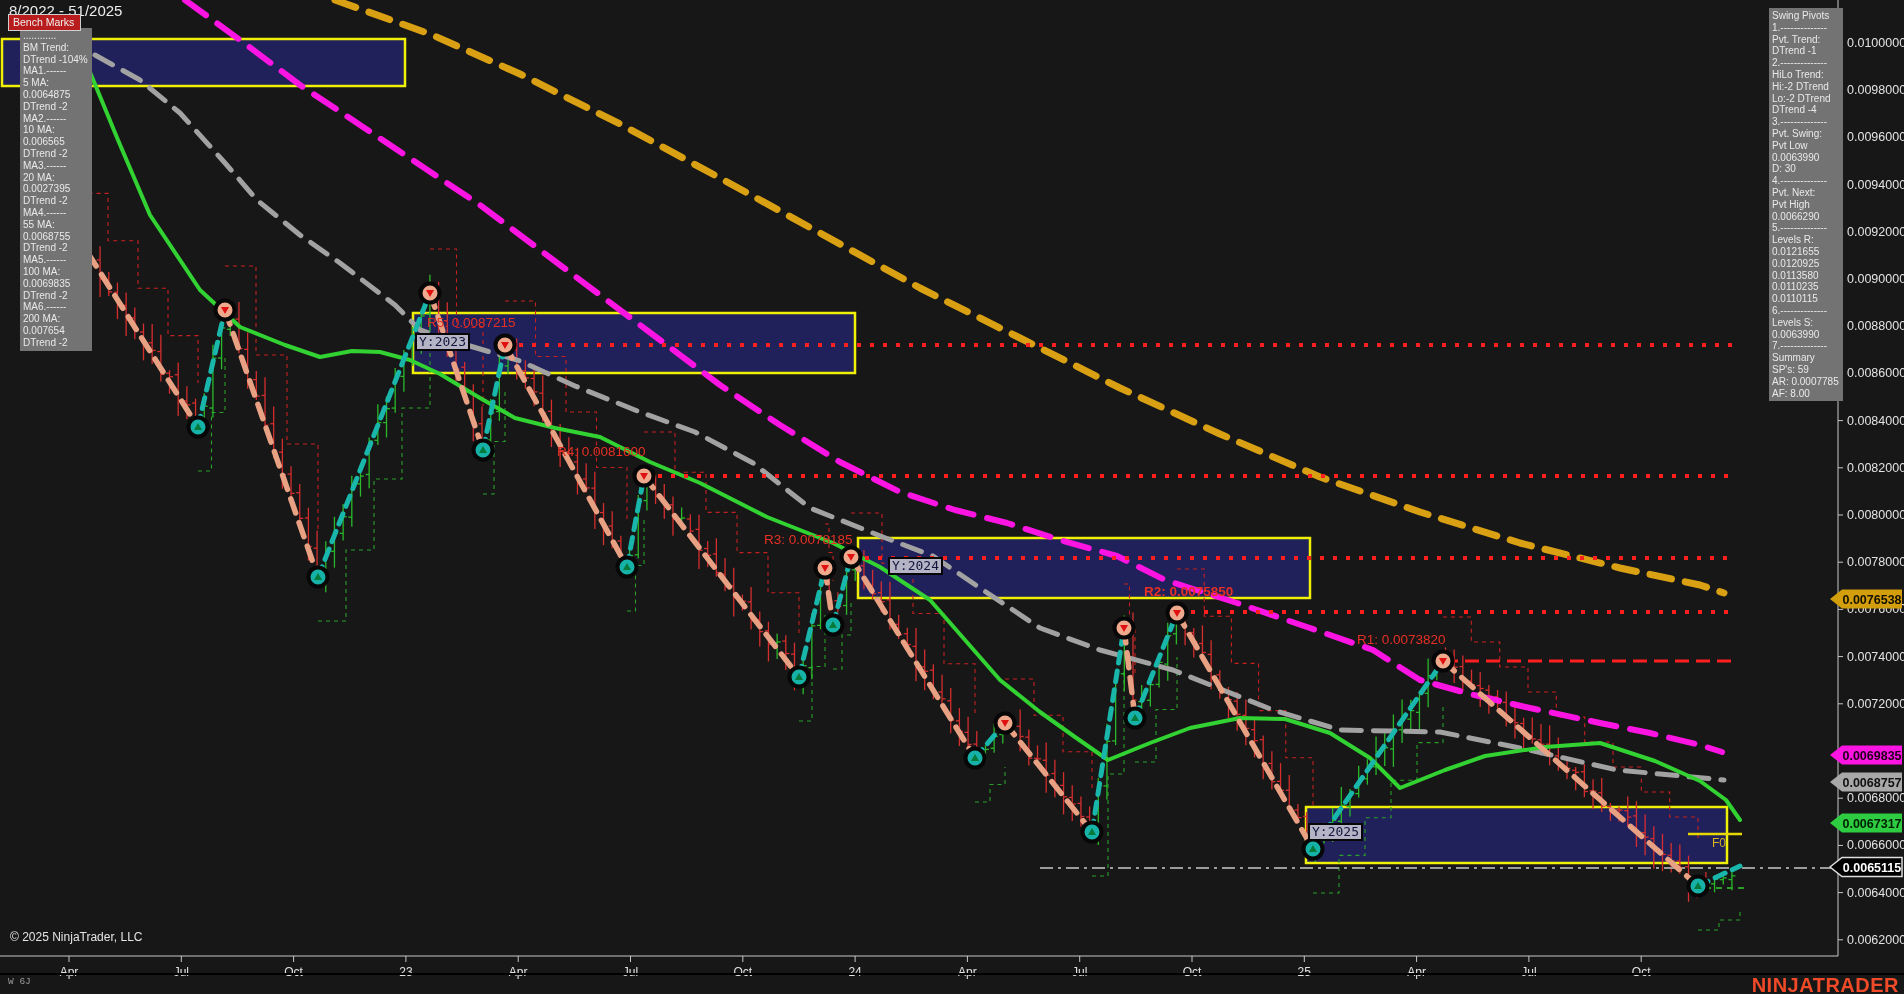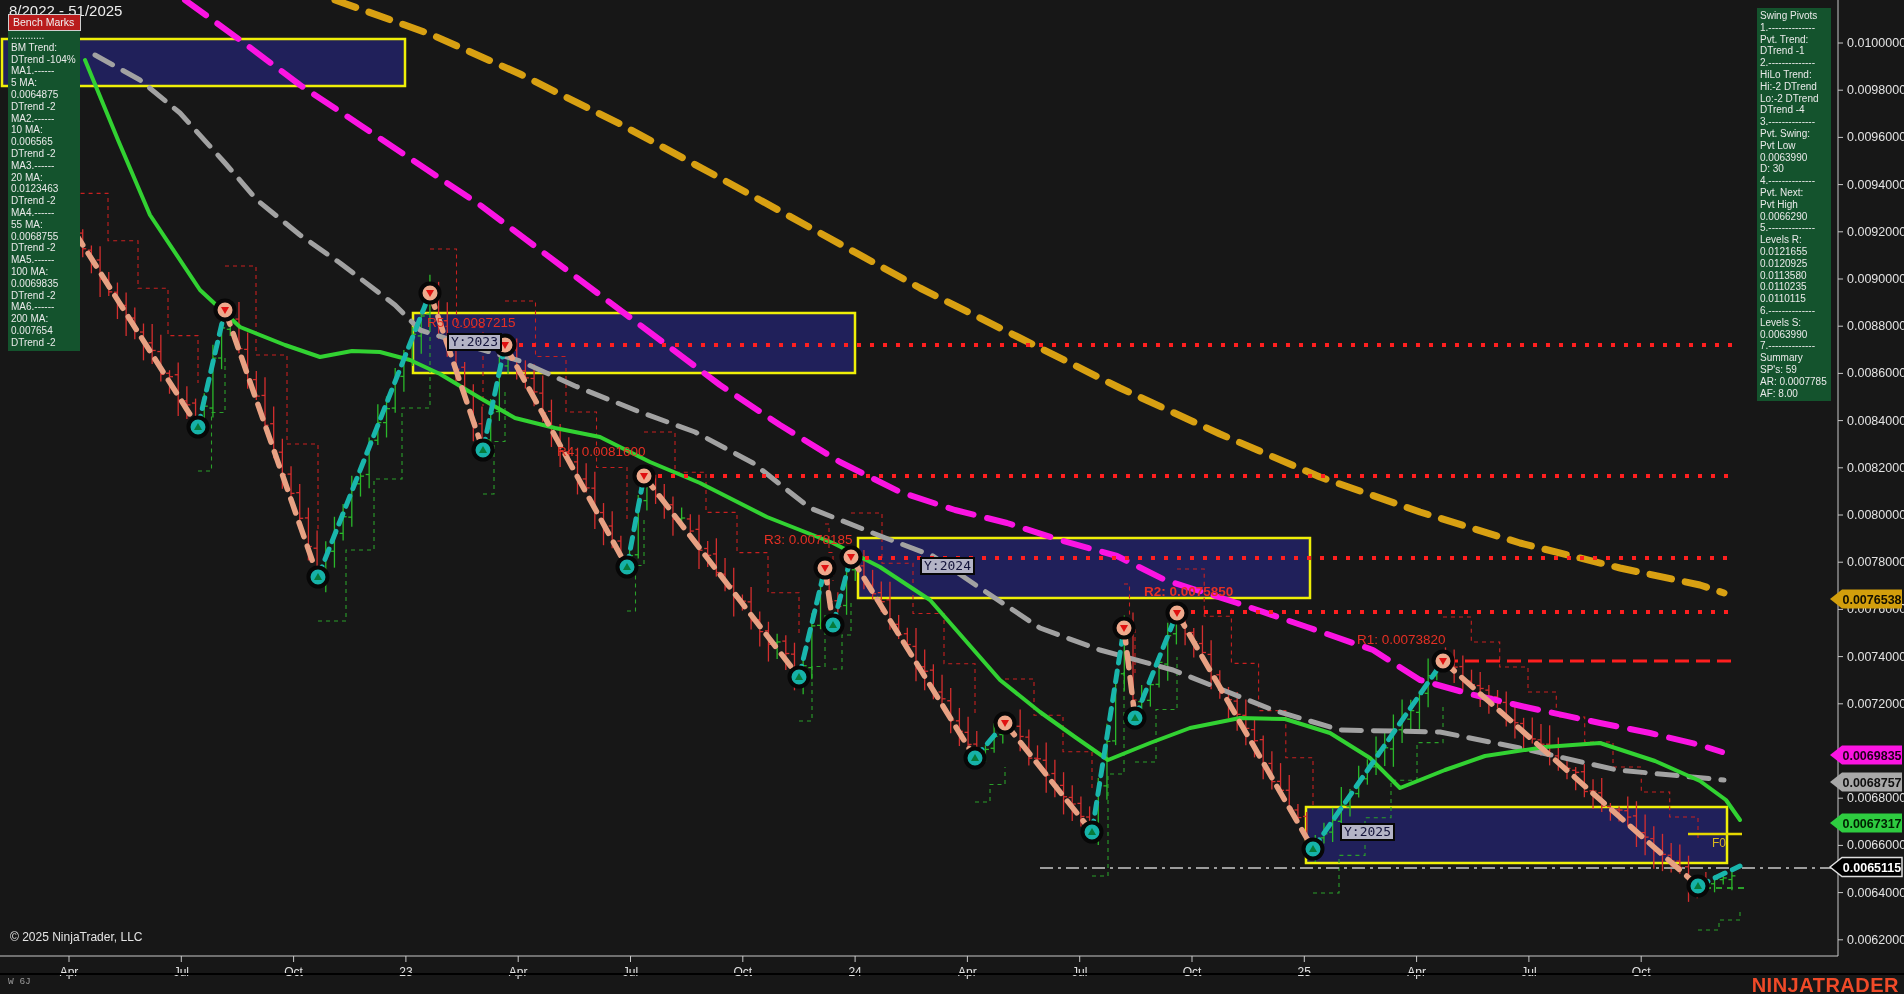--- a/index.html
+++ b/index.html
@@ -1,27 +1,27 @@
 <!DOCTYPE html>
 <html><head>
 <meta charset="utf-8">
 <style>
   html,body{margin:0;padding:0;background:#000;}
   .stage{position:relative;width:1904px;height:994px;background:#171717;overflow:hidden;
          font-family:"Liberation Sans",sans-serif;}
   svg text{font-family:"Liberation Sans",sans-serif;}
-  .panel{position:absolute;background:#14532d;color:#e9e9e9;font-size:10px;line-height:11.8px;
-         padding:2px 3px;z-index:5;}
+  .panel{position:absolute;background:#737373;color:#e9e9e9;font-size:10px;line-height:11.8px;
+         padding:2px 3px;z-index:5;margin-left:12px;}
   .panel .pline{white-space:nowrap;}
   .bm-title{position:absolute;left:8px;top:14px;z-index:6;background:#b91c1c;color:#f0f0f0;
             font-size:10.5px;padding:1px 6px 2px 4px;border:1px solid #cfcfcf;}
   .daterange{position:absolute;left:9px;top:2px;z-index:6;color:#ececec;font-size:15px;}
   .charttitle{position:absolute;left:76px;top:14px;z-index:4;color:#b9bdda;font-size:27px;line-height:31px;}
   .ylabel{position:absolute;z-index:4;background:#b4b4c6;color:#14143a;border:2px solid #060606;
-          font-family:"DejaVu Sans Mono",monospace;font-size:13px;line-height:14px;padding:0 2px;margin-left:32px;}
+          font-family:"DejaVu Sans Mono",monospace;font-size:13px;line-height:14px;padding:0 2px;}
   .rlabel{position:absolute;z-index:4;color:#e63024;font-size:13.5px;white-space:nowrap;}
   .f0label{position:absolute;z-index:4;color:#d8b81c;font-size:12px;}
   .copyright{position:absolute;left:10px;top:930px;z-index:4;color:#e4e4e4;font-size:12px;}
   .insttag{position:absolute;left:8px;top:976px;z-index:4;color:#9a9a9a;font-size:9.5px;font-family:Liberation Mono, monospace;}
   .brand{position:absolute;right:5px;top:974px;z-index:4;color:#f04a28;font-size:20px;font-weight:bold;letter-spacing:.5px;}
 </style>
 </head>
 <body>
 
 <div class="stage">
@@ -809,21 +809,21 @@
       <div class="pline">MA1.------</div>
       <div class="pline">5 MA:</div>
       <div class="pline">0.0064875</div>
       <div class="pline">DTrend -2</div>
       <div class="pline">MA2.------</div>
       <div class="pline">10 MA:</div>
       <div class="pline">0.006565</div>
       <div class="pline">DTrend -2</div>
       <div class="pline">MA3.------</div>
       <div class="pline">20 MA:</div>
-      <div class="pline">0.0123463</div>
+      <div class="pline">0.0027395</div>
       <div class="pline">DTrend -2</div>
       <div class="pline">MA4.------</div>
       <div class="pline">55 MA:</div>
       <div class="pline">0.0068755</div>
       <div class="pline">DTrend -2</div>
       <div class="pline">MA5.------</div>
       <div class="pline">100 MA:</div>
       <div class="pline">0.0069835</div>
       <div class="pline">DTrend -2</div>
       <div class="pline">MA6.------</div>

